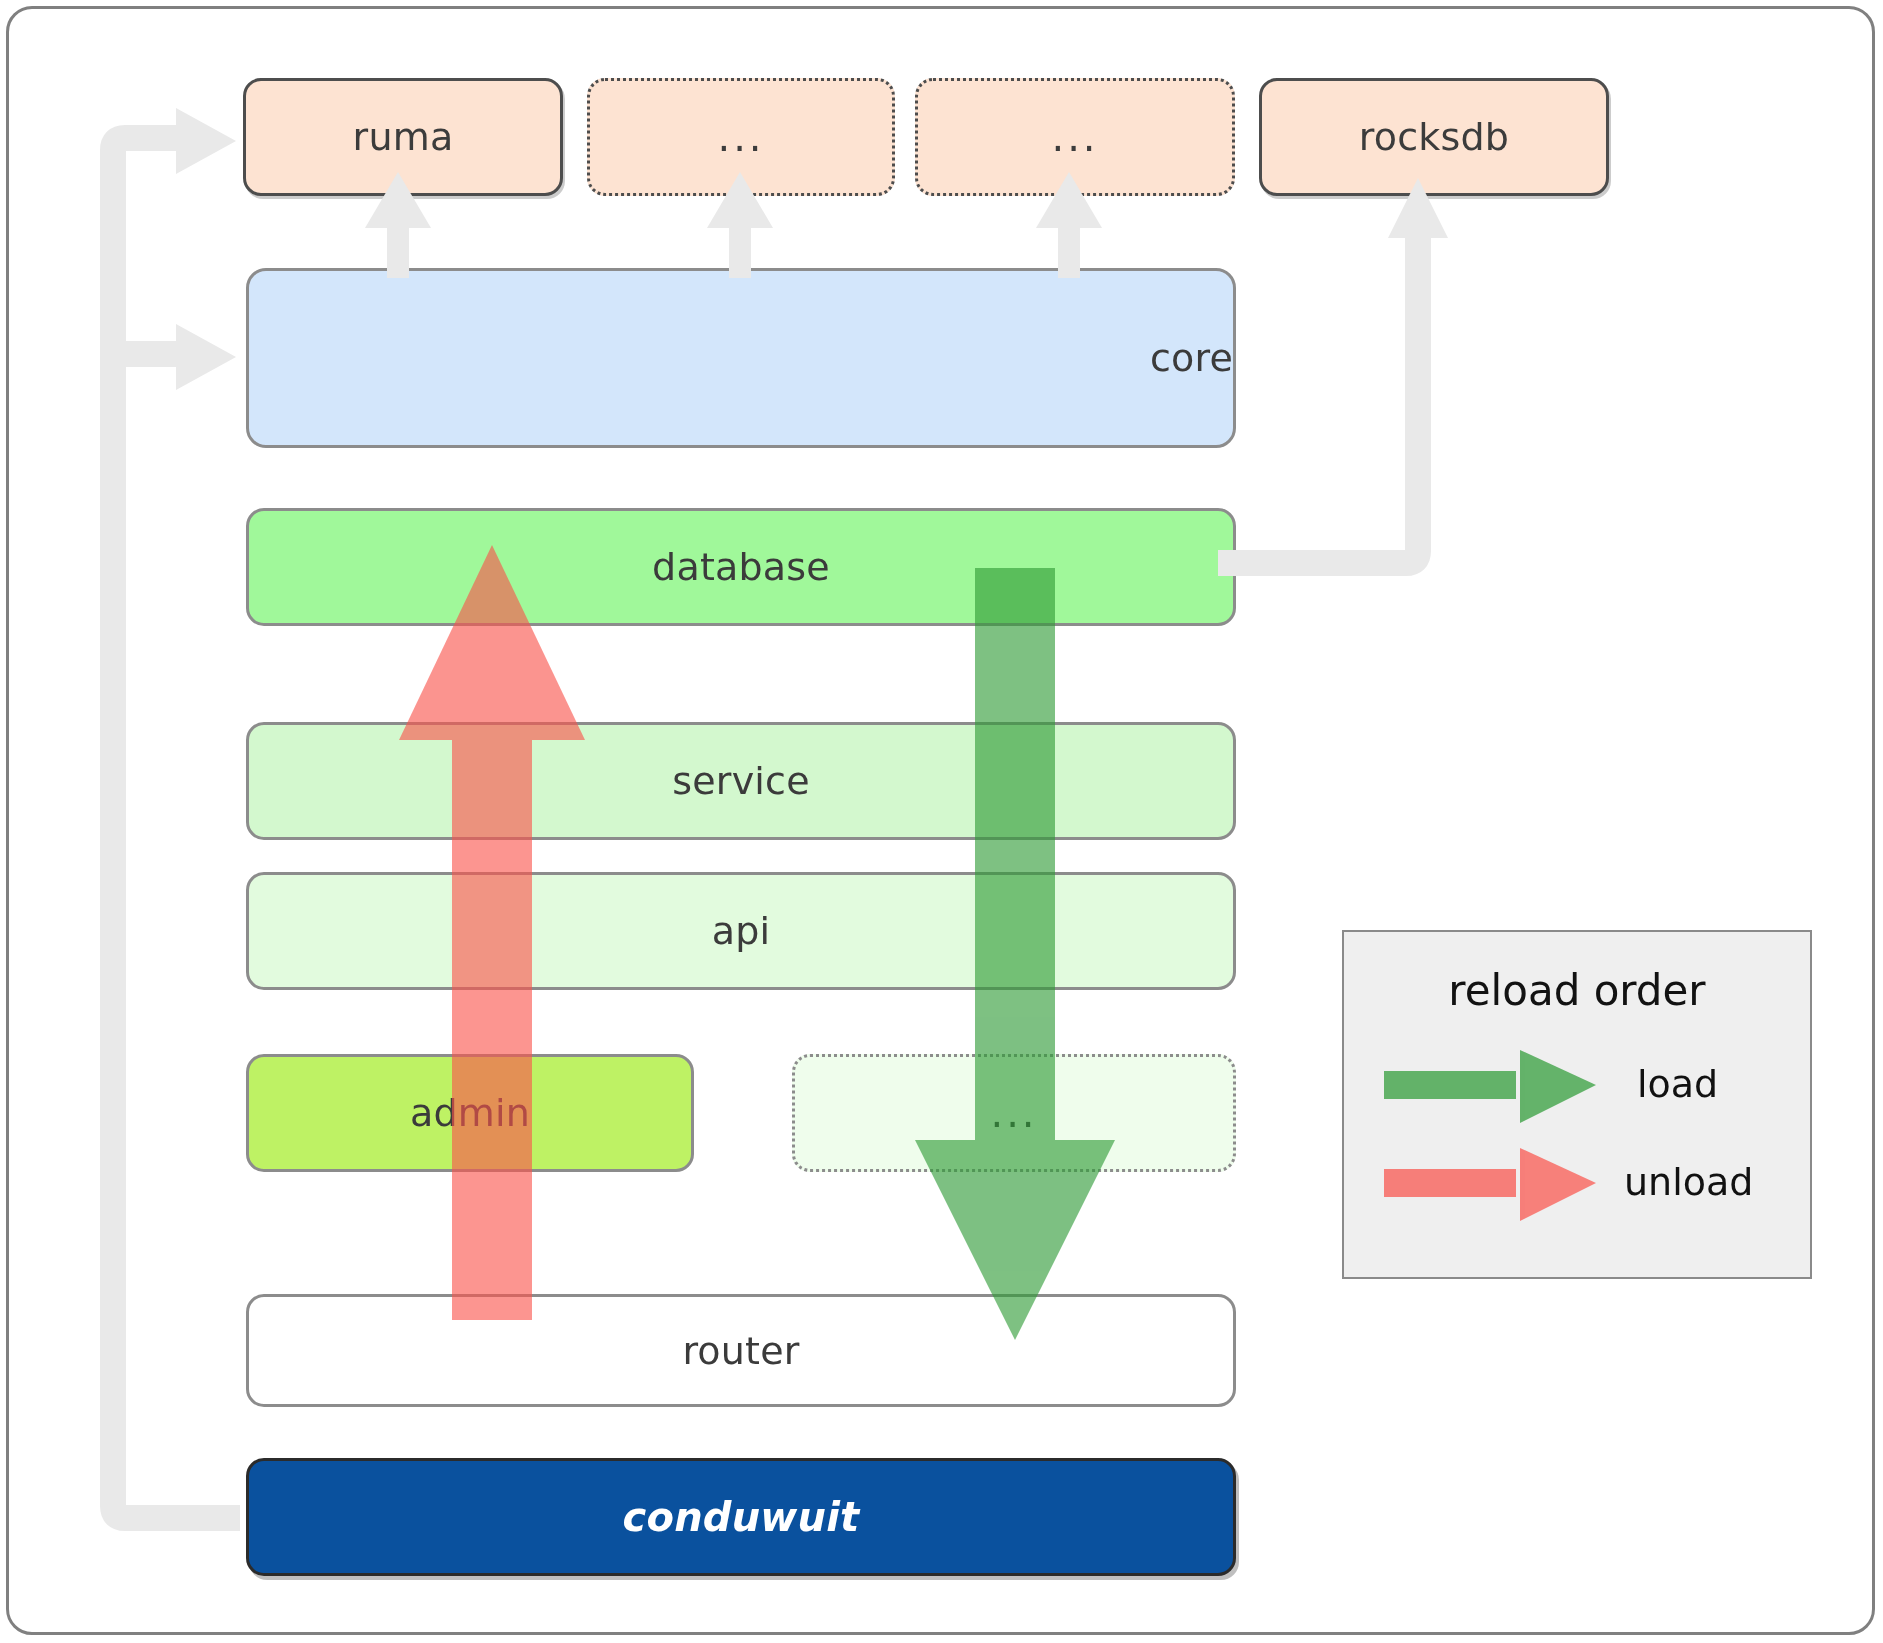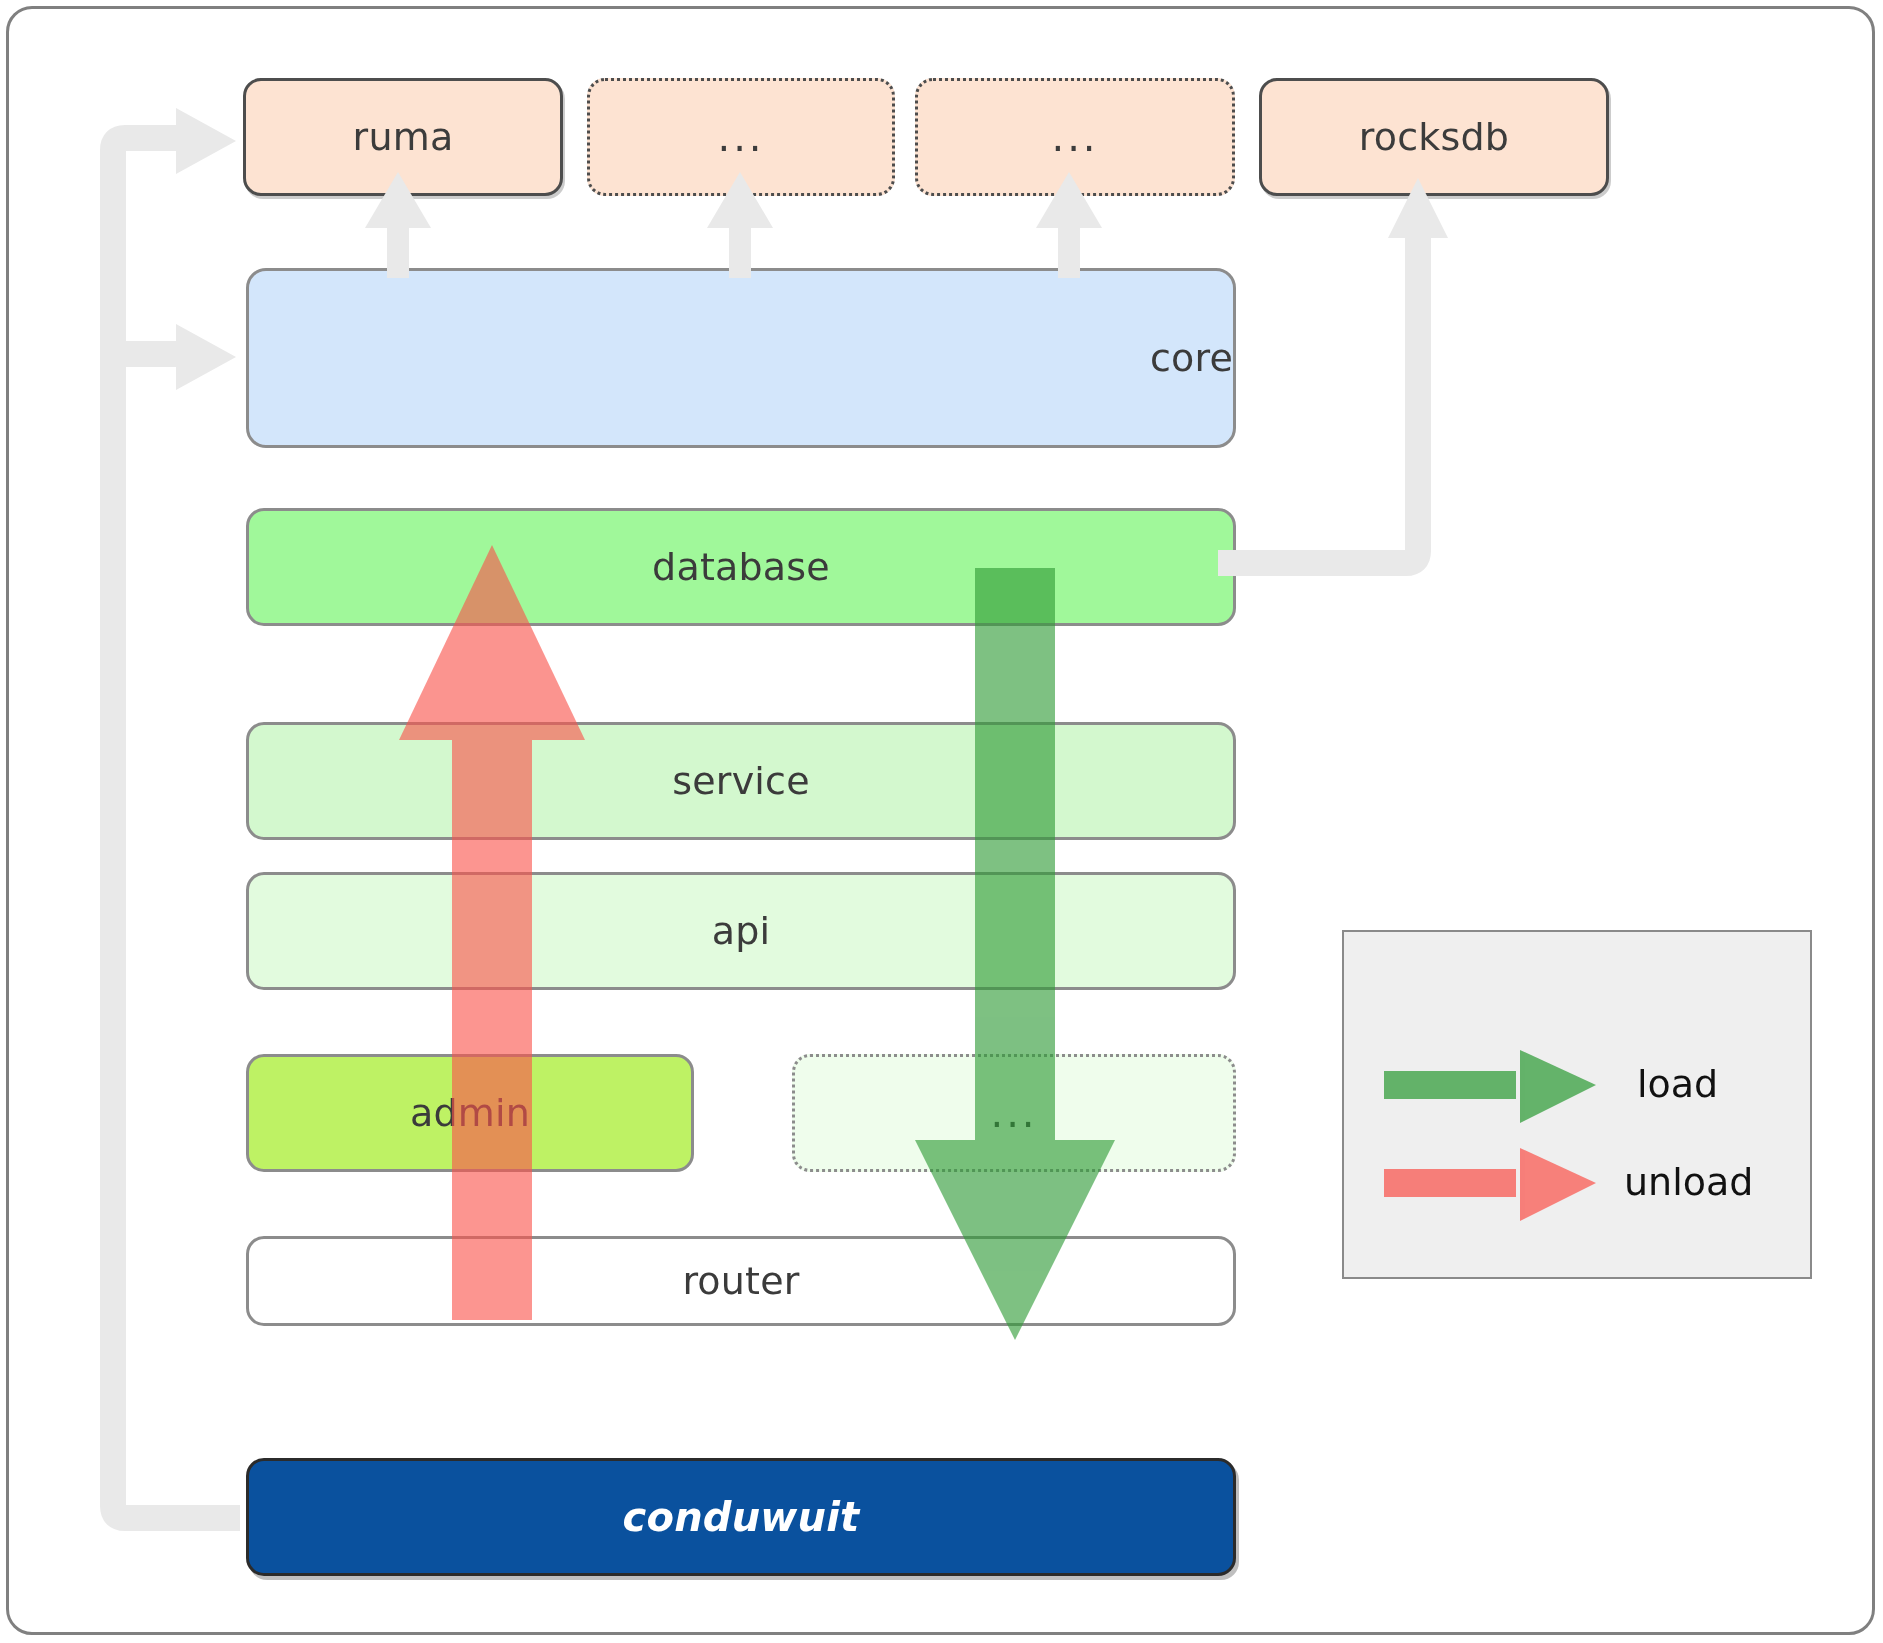--- a/index.html
+++ b/index.html
@@ -187,21 +187,21 @@
     </div>
 
     <div class="box layer" style="left:246px; top:1054px; width:448px; height:118px; background:#bef264;">
       <span>admin</span>
     </div>
 
     <div class="box layer dotted" style="left:792px; top:1054px; width:444px; height:118px; background:#effdec;">
       <span class="dots">...</span>
     </div>
 
-    <div class="box layer plain" style="left:246px; top:1236px; width:990px; height:90px;">
+    <div class="box layer plain" style="left:246px; top:1294px; width:990px; height:113px;">
       <span>router</span>
     </div>
 
     <div class="box conduwuit" style="left:246px; top:1458px; width:990px; height:118px;">
       <span>conduwuit</span>
     </div>
   </div>
 
   <svg class="svg-layer svg-over" viewBox="0 0 1883 1643" xmlns="http://www.w3.org/2000/svg">
 
@@ -210,20 +210,21 @@
       <polygon points="492,545 585,740 399,740" fill="#fa544c"></polygon>
     </g>
 
     <g opacity="0.62">
       <rect x="975" y="568" width="80" height="660" fill="#2e9b36"></rect>
       <polygon points="1015,1340 1115,1140 915,1140" fill="#2e9b36"></polygon>
     </g>
   </svg>
 
   <div class="legend" style="left:1342px; top:930px; width:466px; height:345px;">
+    <div class="legend-title" style="top:34px;">reload order</div>
 
     <svg width="466" height="345" style="position:absolute; left:0; top:0;" viewBox="0 0 466 345" xmlns="http://www.w3.org/2000/svg">
 
       <g opacity="0.72">
         <rect x="40" y="139" width="132" height="28" fill="#2e9b36"></rect>
         <polygon points="252,153 176,118 176,191" fill="#2e9b36"></polygon>
       </g>
 
       <g opacity="0.72">
         <rect x="40" y="237" width="132" height="28" fill="#fa544c"></rect>

